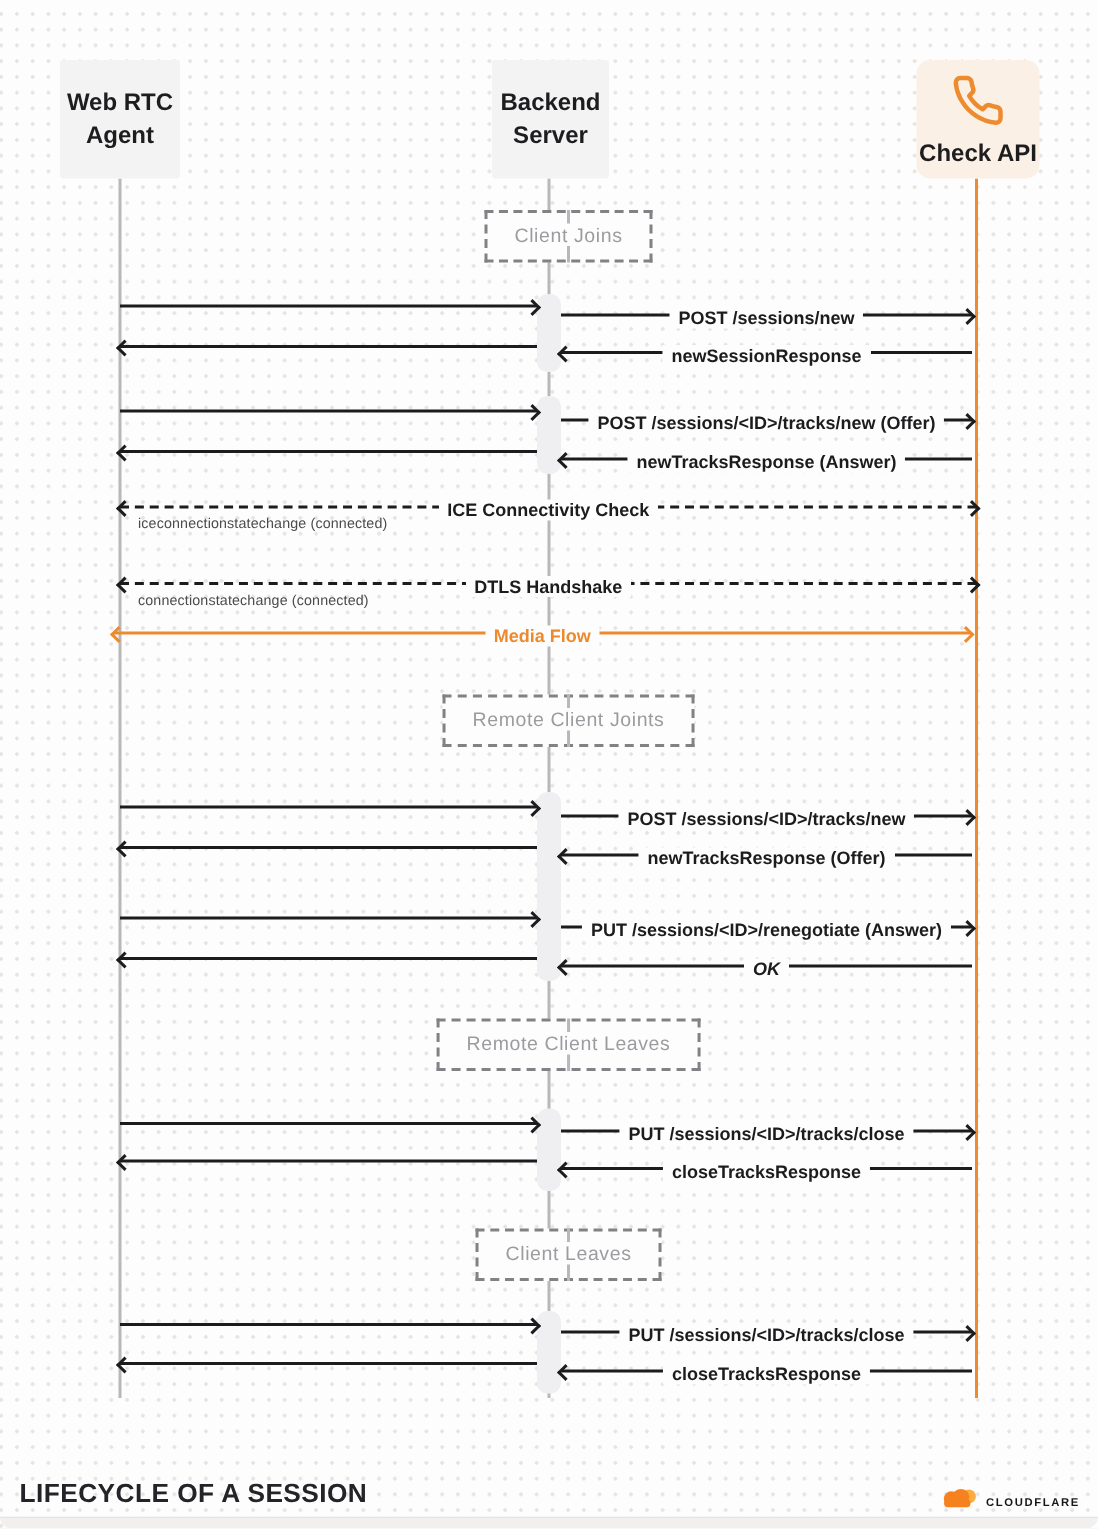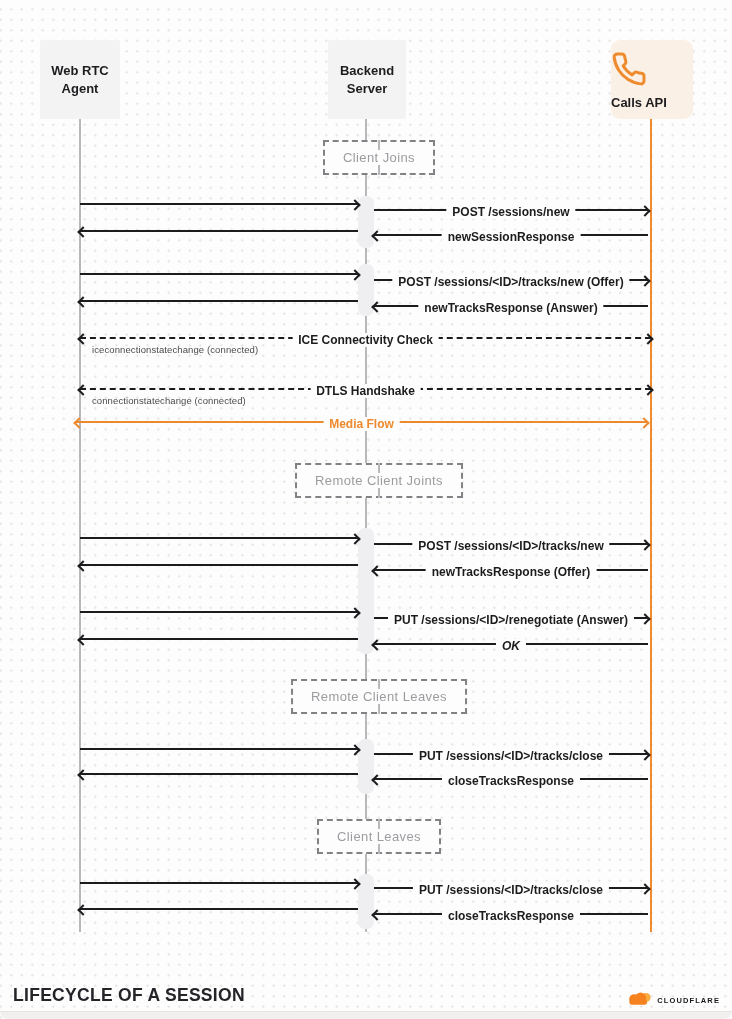--- a/index.html
+++ b/index.html
@@ -6,21 +6,21 @@
   *{box-sizing:border-box;}
   .stage{
     position:relative;width:732px;height:1019px;overflow:hidden;
     background-color:#fdfdfd;
     background-image:radial-gradient(circle,#e7e4e2 1.1px,transparent 1.3px);
     background-size:10.5px 10.5px;background-position:6px 4px;
     font-family:"Liberation Sans",sans-serif;color:#1d1d1f;
   }
   .bottom-edge{position:absolute;left:0;right:0;bottom:0;height:8px;background:#f1f0ef;border-top:1px solid #e5e4e3;border-radius:0 0 10px 10px;}
   
-  .actor{position:absolute;top:40px;height:79px;display:flex;flex-direction:column;align-items:flex-start;justify-content:center;text-align:center;font-weight:bold;font-size:13px;line-height:1.35;z-index:5;}
+  .actor{position:absolute;top:40px;height:79px;display:flex;flex-direction:column;align-items:center;justify-content:center;text-align:center;font-weight:bold;font-size:16px;line-height:1.35;z-index:5;}
   .actor.gray{background:#f3f3f4;border-radius:2px;}
   .actor-agent{left:40px;width:80px;}
   .actor-backend{left:328px;width:78px;}
   .actor-calls{left:611px;width:82px;background:#fbf0e5;border-radius:9px;gap:7px;padding-top:4px;}
   .actor-calls .phone{width:36px;height:36px;display:block;}
   
   .lifeline{position:absolute;width:2px;top:119px;height:813px;background:#b8b8ba;z-index:1;}
   .lifeline.orange{background:#ee8b2f;}
   
   .act-bar{position:absolute;left:358px;width:16px;background:#efeff1;border-radius:7px;z-index:2;}
@@ -52,21 +52,21 @@
   </div>
   <div class="actor actor-backend gray">
     <span>Backend Server</span>
   </div>
   <div class="actor actor-calls">
     <span class="phone">
       <svg width="36" height="36" viewBox="0 0 24 24" fill="none" stroke="#EE8B2F" stroke-width="2" stroke-linecap="round" stroke-linejoin="round">
         <path d="M22 16.92v3a2 2 0 0 1-2.18 2 19.79 19.79 0 0 1-8.63-3.07 19.5 19.5 0 0 1-6-6 19.79 19.79 0 0 1-3.07-8.67A2 2 0 0 1 4.11 2h3a2 2 0 0 1 2 1.72 12.84 12.84 0 0 0 .7 2.81 2 2 0 0 1-.45 2.11L8.09 9.91a16 16 0 0 0 6 6l1.27-1.27a2 2 0 0 1 2.11-.45 12.84 12.84 0 0 0 2.81.7A2 2 0 0 1 22 16.92z"></path>
       </svg>
     </span>
-    <span>Calls API</span>
+    <span>Check API</span>
   </div>
 
   <div id="diagram">
       <div class="lifeline" style="left: 79px;"></div>
       <div class="lifeline" style="left: 365px;"></div>
       <div class="lifeline orange" style="left: 650px;"></div>
       <div class="act-bar" style="top: 196px; height: 52px;"></div>
       <div class="act-bar" style="top: 264px; height: 52px;"></div>
       <div class="act-bar" style="top: 528px; height: 126px;"></div>
       <div class="act-bar" style="top: 739px; height: 55px;"></div>

